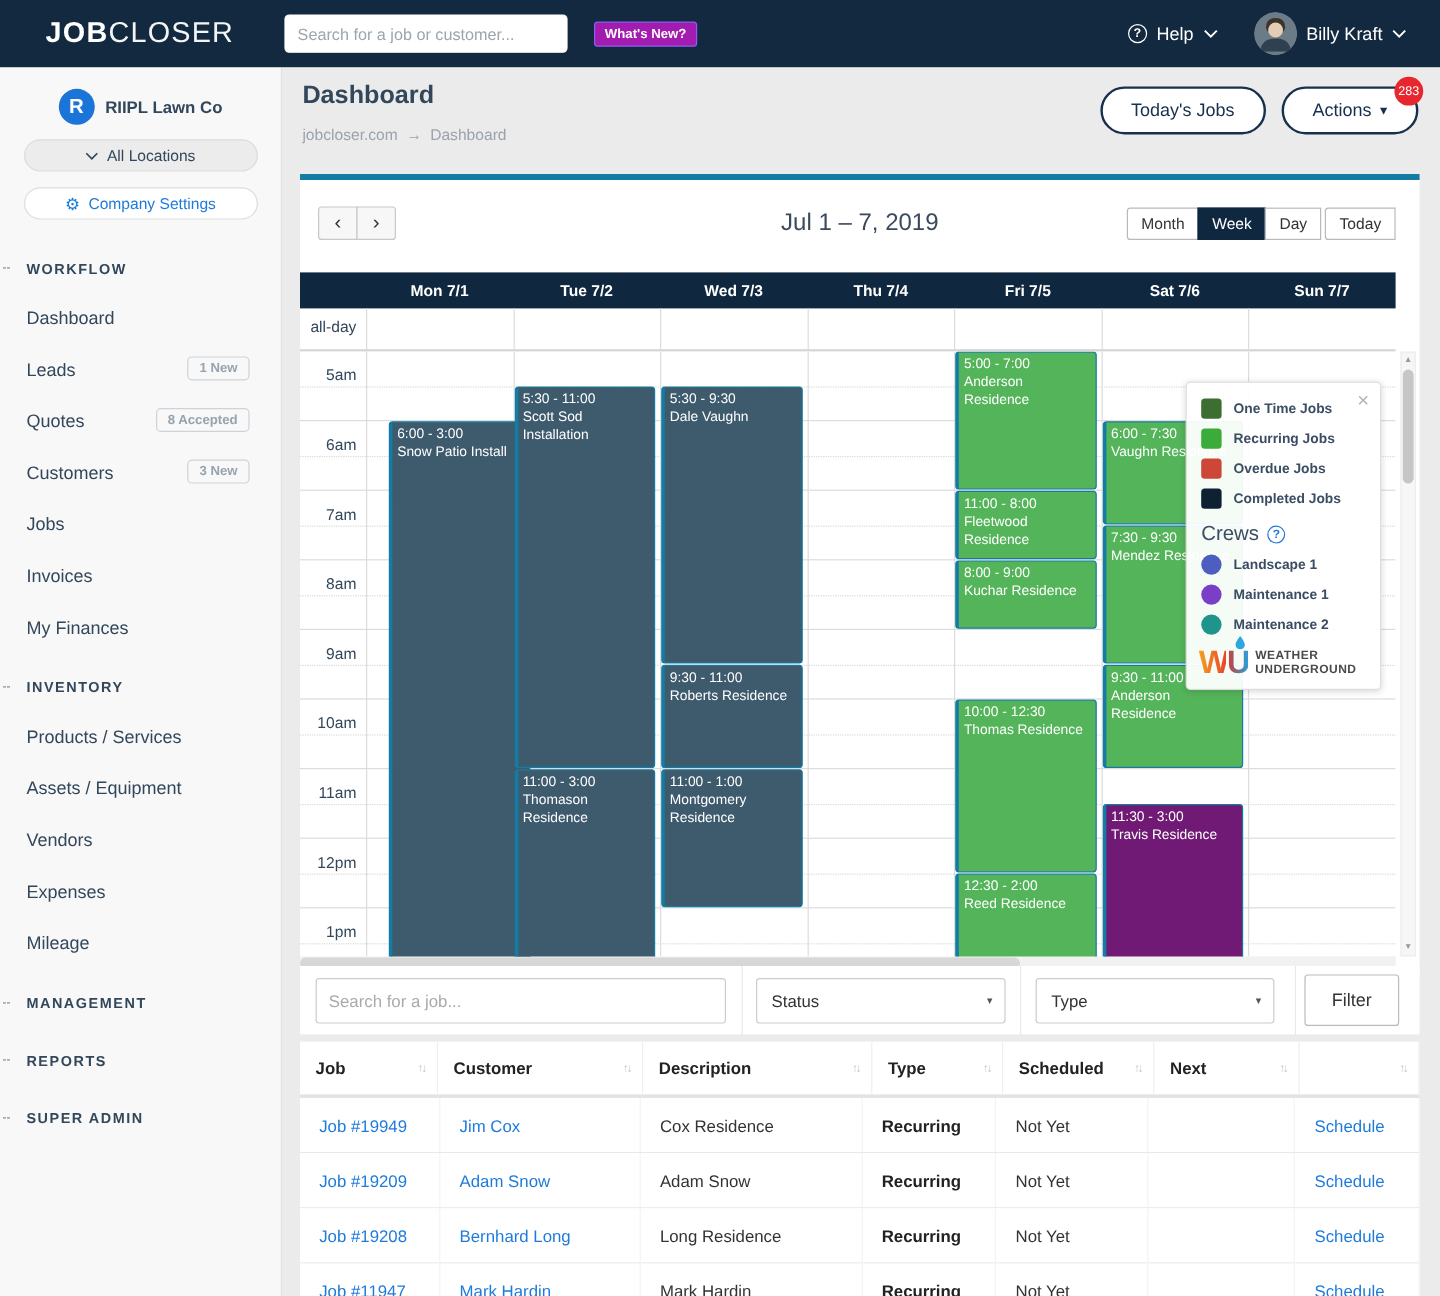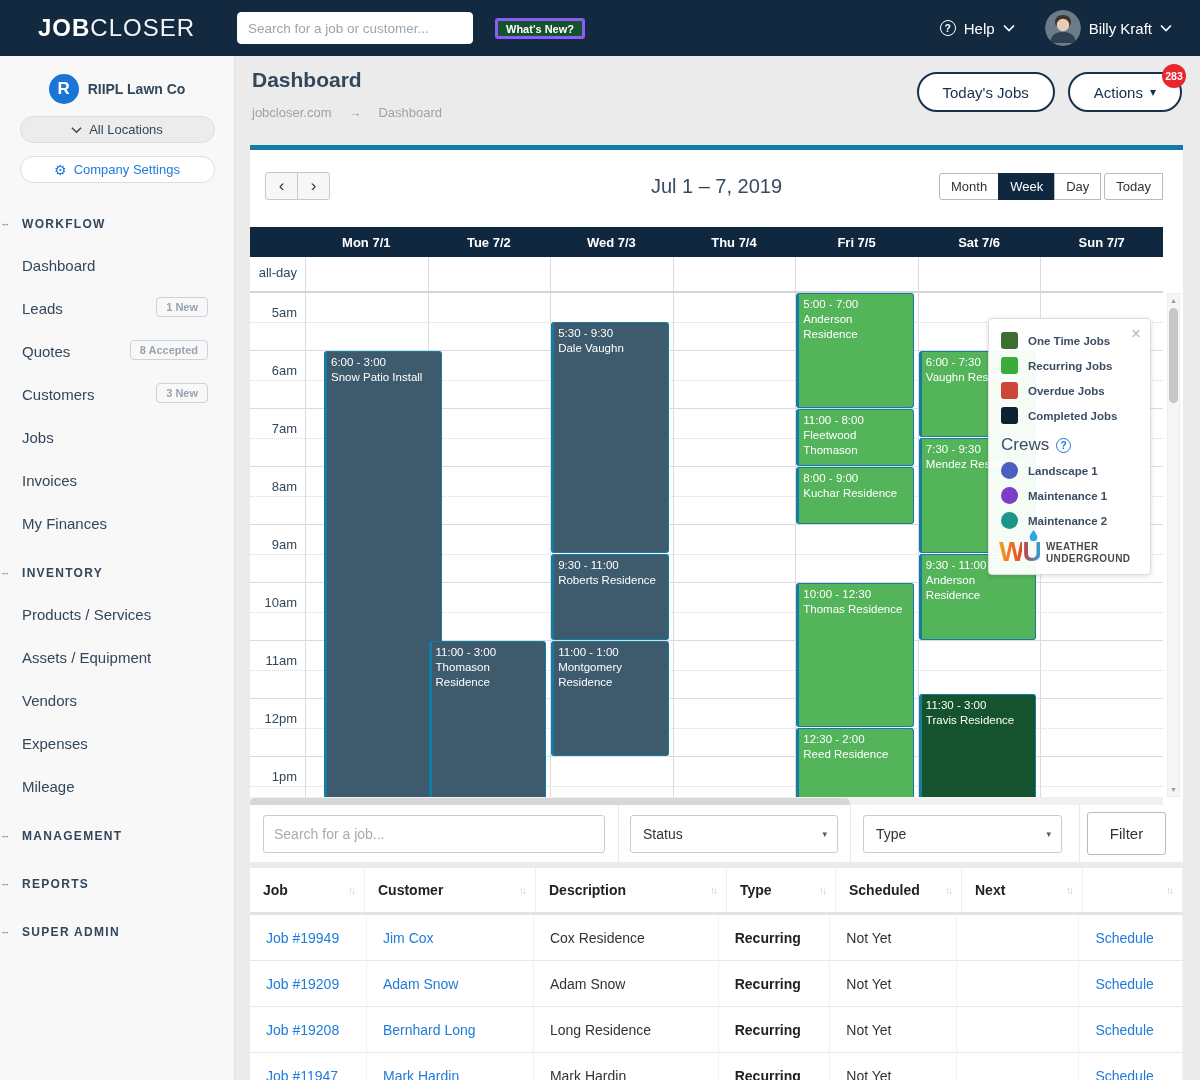--- a/index.html
+++ b/index.html
@@ -6,21 +6,21 @@
   html,body { width:1200px; height:1080px; overflow:hidden; }
   body { font-family:"Liberation Sans", sans-serif; background:#ebebeb; position:relative; color:#3b4d63; }
 
   
   .navbar { position:absolute; top:0; left:0; width:1200px; height:56px; background:var(--navy); display:flex; align-items:center; z-index:50; }
   .brand { margin-left:38px; color:#fff; font-size:24px; letter-spacing:1px; cursor:pointer; }
   .brand b { font-weight:bold; }
   .brand span.lt { font-weight:400; opacity:.95; }
   .nav-search { position:absolute; left:237px; top:12px; width:236px; height:32px; border:1px solid #fff; border-radius:4px; padding:0 10px; font-size:13.5px; color:#333; outline:none; font-family:inherit; }
   .nav-search::placeholder { color:#9aa5ad; }
-  .whats-new { position:absolute; left:495px; top:18px; height:21px; background:#14532d; border:3px solid #8b5cf6; border-radius:3px; color:#fff; font-size:11px; font-weight:bold; padding:0 8px; font-family:inherit; cursor:pointer; }
+  .whats-new { position:absolute; left:495px; top:18px; height:21px; background:#a21caf; border:1px solid #8b5cf6; border-radius:3px; color:#fff; font-size:11px; font-weight:bold; padding:0 8px; font-family:inherit; cursor:pointer; }
   .nav-right { position:absolute; right:28px; top:0; height:56px; display:flex; align-items:center; color:#fff; font-size:15px; gap:8px; }
   .help-q { display:inline-flex; width:16px; height:16px; border:1.4px solid #fff; border-radius:50%; font-size:10.5px; align-items:center; justify-content:center; font-weight:bold; }
   .chev-svg { width:12px; height:8px; }
   .avatar { width:36px; height:36px; border-radius:50%; overflow:hidden; margin-left:22px; flex:none; }
 
   
   .sidebar { position:absolute; top:56px; left:0; width:235px; height:1024px; background:#f8f8f8; border-right:1px solid #e2e2e2; }
   .sb-logo-row { display:flex; align-items:center; justify-content:center; margin-top:18px; gap:9px; }
   .sb-logo { width:30px; height:30px; border-radius:50%; background:#1b74d8; color:#fff; font-weight:bold; font-size:17px; display:flex; align-items:center; justify-content:center; }
   .sb-company { font-size:14px; font-weight:bold; color:#33475b; }
@@ -29,25 +29,25 @@
   .sb-pill.set { background:#fff; border:1px solid #ddd; color:var(--link-blue); margin-top:13px; }
   .gear { font-size:14px; }
   .sb-header { position:relative; margin:34px 0 0 22px; font-size:12px; font-weight:bold; letter-spacing:1.3px; color:#33475b; }
   .sb-header .dash { position:absolute; left:-20px; top:1px; color:#9aa0a6; font-size:10px; letter-spacing:0; }
   .sb-item { position:relative; margin:26px 0 0 22px; font-size:15px; color:#33475b; cursor:pointer; height:17px; }
   .sb-badge { position:absolute; right:26px; top:-3px; border:1px solid #ccd3da; border-radius:4px; color:#97a3ae; background:#f8f8f8; font-size:11px; font-weight:bold; padding:3px 9px; }
 
   
   .main { position:absolute; left:235px; top:56px; width:965px; height:1024px; background:#ebebeb; overflow:hidden; }
   .page-title { position:absolute; left:17px; top:12px; font-size:21px; font-weight:bold; color:#33475b; }
-  .breadcrumb { position:absolute; left:17px; top:49px; font-size:13px; color:#9aa3ad; display:flex; gap:17px; align-items:center; }
+  .breadcrumb { position:absolute; left:17px; top:49px; font-size:13px; color:#9aa3ad; display:flex; gap:7px; align-items:center; }
   .hdr-btns { position:absolute; right:18px; top:16px; display:flex; gap:13px; }
   .pill-btn { position:relative; height:40px; border:2px solid #16304d; border-radius:22px; background:#fff; color:#16304d; font-size:15px; padding:0 24px; display:flex; align-items:center; gap:7px; cursor:pointer; font-family:inherit; }
   .pill-btn .caret { font-size:12px; }
-  .count-badge { position:absolute; top:-10px; right:-6px; min-width:24px; height:24px; border-radius:50%; background:var(--badge-red); color:#fff; font-size:10.5px; font-weight:bold; display:flex; align-items:center; justify-content:center; }
+  .count-badge { position:absolute; top:-10px; right:-6px; min-width:24px; height:24px; border-radius:50%; background:var(--badge-red); color:#fff; font-size:10.5px; font-weight:normal; display:flex; align-items:center; justify-content:center; }
 
   
   .cal-card { position:absolute; left:15px; top:89px; width:933px; height:665px; background:#fff; }
   .cal-topbar { height:5px; background:var(--teal); }
   .cal-toolbar { position:relative; height:77px; }
   .nav-arrows { position:absolute; left:15px; top:22px; display:flex; }
   .arrow-btn { width:33px; height:28px; background:#f7f7f7; border:1px solid #c8c8c8; font-size:17px; color:#333; display:flex; align-items:center; justify-content:center; cursor:pointer; }
   .arrow-btn:first-child { border-radius:3px 0 0 3px; }
   .arrow-btn:last-child { border-radius:0 3px 3px 0; margin-left:-1px; }
   .cal-title { position:absolute; left:0; right:0; top:25px; text-align:center; font-size:20px; color:#3a4a5e; }
@@ -263,20 +263,24 @@
         <div class="vline" style="left: 177.571px;"></div>
         <div class="vline" style="left: 300.143px;"></div>
         <div class="vline" style="left: 422.714px;"></div>
         <div class="vline" style="left: 545.286px;"></div>
         <div class="vline" style="left: 667.857px;"></div>
         <div class="vline" style="left: 790.429px;"></div>
         <div class="event" style="left: 74px; width: 117.571px; top: 58px; height: 521px; background: rgb(62, 90, 109);">
           <div class="ev-time">6:00 - 3:00</div>
           <div class="ev-title">Snow Patio Install</div>
         </div>
+        <div class="event" style="left: 178.571px; width: 117.571px; top: 29px; height: 318px; background: rgb(62, 90, 109);">
+          <div class="ev-time">5:30 - 11:00</div>
+          <div class="ev-title">Scott Sod Installation</div>
+        </div>
         <div class="event" style="left: 178.571px; width: 117.571px; top: 348px; height: 231px; background: rgb(62, 90, 109);">
           <div class="ev-time">11:00 - 3:00</div>
           <div class="ev-title">Thomason Residence</div>
         </div>
         <div class="event" style="left: 301.143px; width: 117.571px; top: 29px; height: 231px; background: rgb(62, 90, 109);">
           <div class="ev-time">5:30 - 9:30</div>
           <div class="ev-title">Dale Vaughn</div>
         </div>
         <div class="event" style="left: 301.143px; width: 117.571px; top: 261px; height: 86px; background: rgb(62, 90, 109);">
           <div class="ev-time">9:30 - 11:00</div>
@@ -285,21 +289,21 @@
         <div class="event" style="left: 301.143px; width: 117.571px; top: 348px; height: 115px; background: rgb(62, 90, 109);">
           <div class="ev-time">11:00 - 1:00</div>
           <div class="ev-title">Montgomery Residence</div>
         </div>
         <div class="event" style="left: 546.286px; width: 117.571px; top: 0px; height: 115px; background: rgb(84, 180, 90);">
           <div class="ev-time">5:00 - 7:00</div>
           <div class="ev-title">Anderson Residence</div>
         </div>
         <div class="event" style="left: 546.286px; width: 117.571px; top: 116px; height: 57px; background: rgb(84, 180, 90);">
           <div class="ev-time">11:00 - 8:00</div>
-          <div class="ev-title">Fleetwood Thomason</div>
+          <div class="ev-title">Fleetwood Residence</div>
         </div>
         <div class="event" style="left: 546.286px; width: 117.571px; top: 174px; height: 57px; background: rgb(84, 180, 90);">
           <div class="ev-time">8:00 - 9:00</div>
           <div class="ev-title">Kuchar Residence</div>
         </div>
         <div class="event" style="left: 546.286px; width: 117.571px; top: 290px; height: 144px; background: rgb(84, 180, 90);">
           <div class="ev-time">10:00 - 12:30</div>
           <div class="ev-title">Thomas Residence</div>
         </div>
         <div class="event" style="left: 546.286px; width: 117.571px; top: 435px; height: 86px; background: rgb(84, 180, 90);">
@@ -311,21 +315,21 @@
           <div class="ev-title">Vaughn Residence</div>
         </div>
         <div class="event" style="left: 668.857px; width: 117.571px; top: 145px; height: 115px; background: rgb(84, 180, 90);">
           <div class="ev-time">7:30 - 9:30</div>
           <div class="ev-title">Mendez Residence</div>
         </div>
         <div class="event" style="left: 668.857px; width: 117.571px; top: 261px; height: 86px; background: rgb(84, 180, 90);">
           <div class="ev-time">9:30 - 11:00</div>
           <div class="ev-title">Anderson Residence</div>
         </div>
-        <div class="event" style="left: 668.857px; width: 117.571px; top: 377px; height: 202px; background: #14532d; margin-top: 24px;">
+        <div class="event" style="left: 668.857px; width: 117.571px; top: 377px; height: 202px; background: #701a75;">
           <div class="ev-time">11:30 - 3:00</div>
           <div class="ev-title">Travis Residence</div>
         </div>
       </div>
 
     <div class="legend">
       <span class="lg-close">×</span>
       <div id="legend-items">
           <div class="lg-row">
             <span class="lg-swatch" style="background: rgb(60, 110, 49);"></span>

